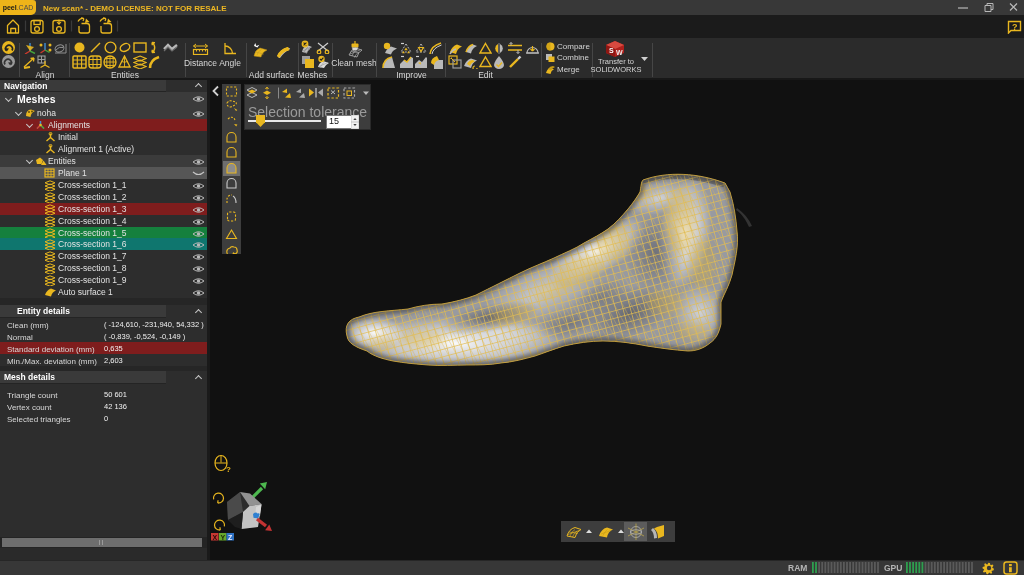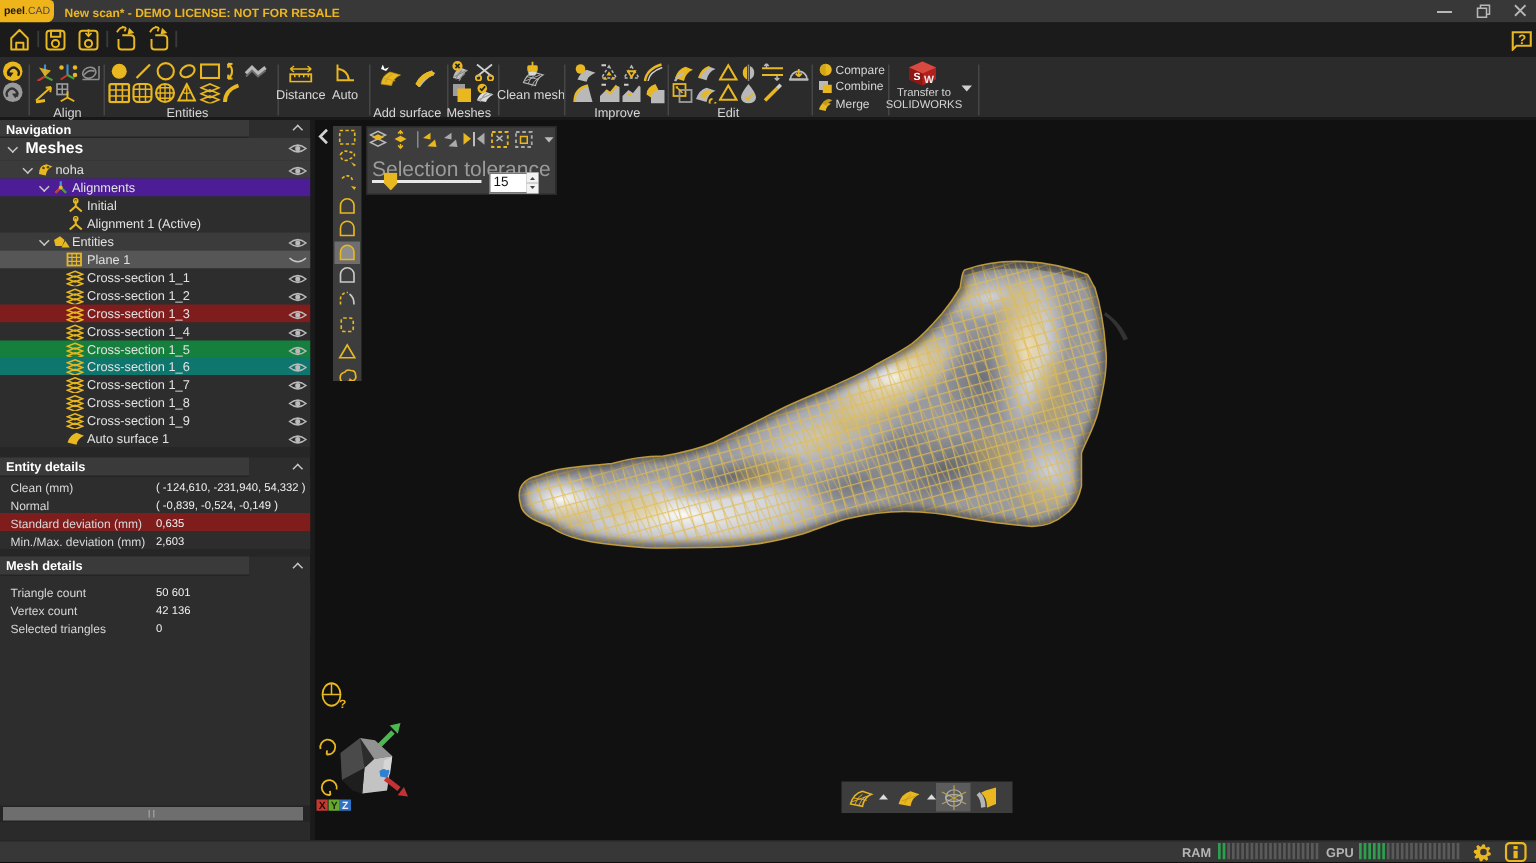--- a/index.html
+++ b/index.html
@@ -150,21 +150,21 @@
 <svg class="abs" style="left:192px;top:42px" width="17" height="13" stroke="#e9b71f" fill="none">
         <path d="M1.5 4 h14 m-14 0 l2.5-2 m-2.5 2 l2.5 2 m11.5-2 l-2.5-2 m2.5 2 l-2.5 2" stroke-width="1"></path>
         <rect x="1.5" y="7.5" width="14" height="5" stroke-width="1.2"></rect>
         <path d="M4.5 7.5 v2 m3-2 v2 m3-2 v2 m3-2 v2" stroke-width="1"></path>
       </svg>
 <div class="blabel" style="left:182px;width:37px">Distance</div>
 <svg class="abs" style="left:223px;top:42px" width="14" height="13" stroke="#e9b71f" fill="none">
         <path d="M2 1 V11.5 H13" stroke-width="1.3"></path>
         <path d="M2 4 a7.5 7.5 0 0 1 7.5 7.5" stroke-width="1.3"></path>
       </svg>
-<div class="blabel" style="left:212px;width:36px">Auto</div>
+<div class="blabel" style="left:212px;width:36px">Angle</div>
 <div class="sep" style="left:246px"></div>
 
 <svg class="abs" style="left:251px;top:43px" width="18" height="15">
         <path d="M3 13 Q4 7 9 5 L16 7 Q11 9 10 14 Z" fill="#e9b71f" stroke="#c09416" stroke-width=".5"></path>
         <path d="M6 12 q1-4 4.5-5.5 M4.5 9 l8 2" stroke="#caa223" stroke-width=".8" fill="none"></path>
         <path d="M5 4 l1.2-3 1.2 3 3-1.2-2 2.6 z" fill="#fff" transform="translate(-2,-1)"></path>
       </svg>
 <svg class="abs" style="left:275px;top:45px" width="16" height="13">
         <path d="M2 11 Q5 4 13 2 L14.5 5 Q7 7 4.5 13 Z" fill="#e9b71f"></path>
         <path d="M2 11 Q5 4 13 2 l1 .8 Q7 7 3.5 12.5 Z" fill="#cfcfcf" transform="translate(1.2,1)" opacity=".85"></path>
@@ -346,21 +346,21 @@
           <path d="M2 8 Q2 2 7 1.5 L11 3 Q7 4.5 6.5 9 Z" fill="#e9b71f"></path>
           <circle cx="5" cy="4" r=".9" fill="#5a4708"></circle>
           <circle cx="8" cy="3.5" r=".9" fill="#5a4708"></circle>
         </svg>
         <span style="position:absolute;left:37px">noha</span>
         <svg class="eye" width="13" height="8">
           <path d="M1 4 Q6.5 -.5 12 4 Q6.5 8.5 1 4 Z" fill="none" stroke="#b9b9b9" stroke-width="1"></path>
           <circle cx="6.5" cy="4" r="1.7" fill="#b9b9b9"></circle>
         </svg>
       </div>
-      <div class="row" style="top:119px;height:12px;line-height:12px;background:#4c1d95">
+      <div class="row" style="top:119px;height:12px;line-height:12px;background:#7f1d1d">
         <span class="chev" style="left:27px;top:3px"></span>
         <svg class="abs" style="left:35px;top:1px" width="11" height="10">
           <path d="M5.5 5 V1 M5.5 5 L2 8.5 M5.5 5 L9 8.5" stroke-width="1.3" fill="none" stroke="#888"></path>
           <path d="M5.5 5 V1" stroke="#3f8fd4" stroke-width="1.3"></path>
           <path d="M5.5 5 L2 8.5" stroke="#cc3a2c" stroke-width="1.3"></path>
           <path d="M5.5 5 L9 8.5" stroke="#45a33c" stroke-width="1.3"></path>
           <circle cx="5.5" cy="5" r="1.3" fill="#e9b71f"></circle>
         </svg>
         <span style="position:absolute;left:48px">Alignments</span>
       </div>
@@ -494,21 +494,21 @@
         <svg class="abs" style="left:44px;top:1px" width="13" height="10">
           <path d="M1 8 Q2.5 3 7 1.5 L12 3.5 Q8 5 7 9.5 Z" fill="#e9b71f"></path>
         </svg>
         <span style="position:absolute;left:58px">Auto surface 1</span>
         <svg class="eye" width="13" height="8">
           <path d="M1 4 Q6.5 -.5 12 4 Q6.5 8.5 1 4 Z" fill="none" stroke="#b9b9b9" stroke-width="1"></path>
           <circle cx="6.5" cy="4" r="1.7" fill="#b9b9b9"></circle>
         </svg>
       </div>
       <div class="abs" style="left:0;top:298px;width:207px;height:7px;background:#262626"></div>
-      <div class="hdr" style="top:305px;height:13px;line-height:13px"><span style="margin-left:4px">Entity details</span><span class="chev" style="left:196px;top:5px;transform:rotate(-135deg)"></span></div>
+      <div class="hdr" style="top:305px;height:13px;line-height:13px"><span style="margin-left:17px">Entity details</span><span class="chev" style="left:196px;top:5px;transform:rotate(-135deg)"></span></div>
       <div class="row" style="top:318px;background:#2d2d2d">
         <span class="dlbl" style="top:2px">Clean (mm)</span>
         <span class="dval" style="top:1px">( -124,610, -231,940, 54,332 )</span>
       </div>
       <div class="row" style="top:330px;background:#2d2d2d">
         <span class="dlbl" style="top:2px">Normal</span>
         <span class="dval" style="top:1px">( -0,839, -0,524, -0,149 )</span>
       </div>
       <div class="row" style="top:342px;background:#7f1d1d">
         <span class="dlbl" style="top:2px">Standard deviation (mm)</span>

